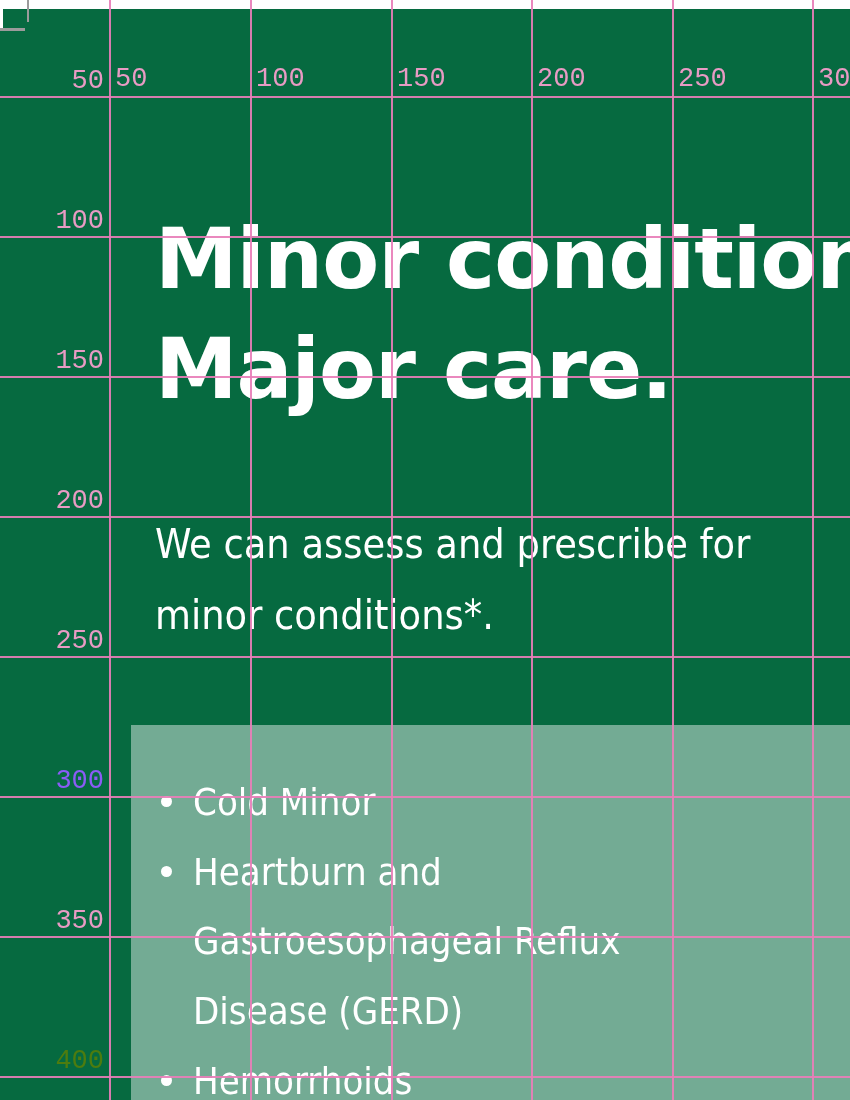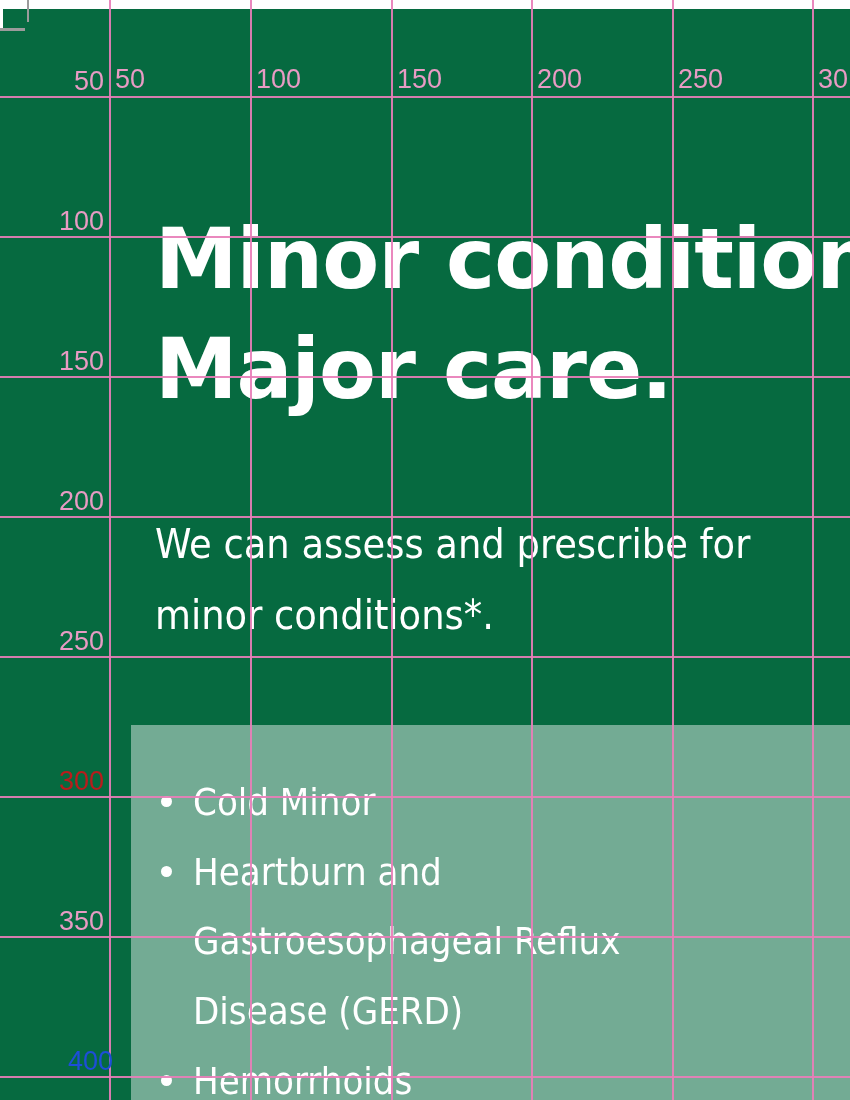--- a/index.html
+++ b/index.html
@@ -115,21 +115,21 @@
     position: absolute;
     left: 0;
     height: 2px;
     width: 850px;
     background: #E87EB8;
     opacity: .92;
   }
   .glabel {
     position: absolute;
     color: #E89BC4;
-    font-family: Liberation Sans, sans-serif;
+    font-family: Liberation Mono, monospace;
     font-size: 27px;
     line-height: 1;
     white-space: nowrap;
   }
   .glabel-x { }
   .glabel-y { text-align: right; }
 
   
   #top-strip {
     position: absolute;
@@ -197,20 +197,20 @@
       <div class="glabel glabel-y" data-name="grid-label-y" style="left: 0px; width: 104px; top: 68px; color: rgb(232, 155, 196);">50</div>
       <div class="gline-h" data-name="grid-line-horizontal" style="top: 236px; background: rgb(232, 126, 184);"></div>
       <div class="glabel glabel-y" data-name="grid-label-y" style="left: 0px; width: 104px; top: 208px; color: rgb(232, 155, 196);">100</div>
       <div class="gline-h" data-name="grid-line-horizontal" style="top: 376px; background: rgb(232, 126, 184);"></div>
       <div class="glabel glabel-y" data-name="grid-label-y" style="left: 0px; width: 104px; top: 348px; color: rgb(232, 155, 196);">150</div>
       <div class="gline-h" data-name="grid-line-horizontal" style="top: 516px; background: rgb(232, 126, 184);"></div>
       <div class="glabel glabel-y" data-name="grid-label-y" style="left: 0px; width: 104px; top: 488px; color: rgb(232, 155, 196);">200</div>
       <div class="gline-h" data-name="grid-line-horizontal" style="top: 656px; background: rgb(232, 126, 184);"></div>
       <div class="glabel glabel-y" data-name="grid-label-y" style="left: 0px; width: 104px; top: 628px; color: rgb(232, 155, 196);">250</div>
       <div class="gline-h" data-name="grid-line-horizontal" style="top: 796px; background: rgb(232, 126, 184);"></div>
-      <div class="glabel glabel-y" data-name="grid-label-y" style="left: 0px; width: 104px; top: 768px; color: #b91c1c;">300</div>
+      <div class="glabel glabel-y" data-name="grid-label-y" style="left: 0px; width: 104px; top: 768px; color: #8b5cf6;">300</div>
       <div class="gline-h" data-name="grid-line-horizontal" style="top: 936px; background: rgb(232, 126, 184);"></div>
       <div class="glabel glabel-y" data-name="grid-label-y" style="left: 0px; width: 104px; top: 908px; color: rgb(232, 155, 196);">350</div>
       <div class="gline-h" data-name="grid-line-horizontal" style="top: 1076px; background: rgb(232, 126, 184);"></div>
-      <div class="glabel glabel-y" data-name="grid-label-y" style="left: 0px; width: 104px; top: 1048px; color: #1d4ed8; padding-left: 9px;">400</div>
+      <div class="glabel glabel-y" data-name="grid-label-y" style="left: 0px; width: 104px; top: 1048px; color: #4d7c0f;">400</div>
     </div>
 
 </div>
 
 </body></html>

